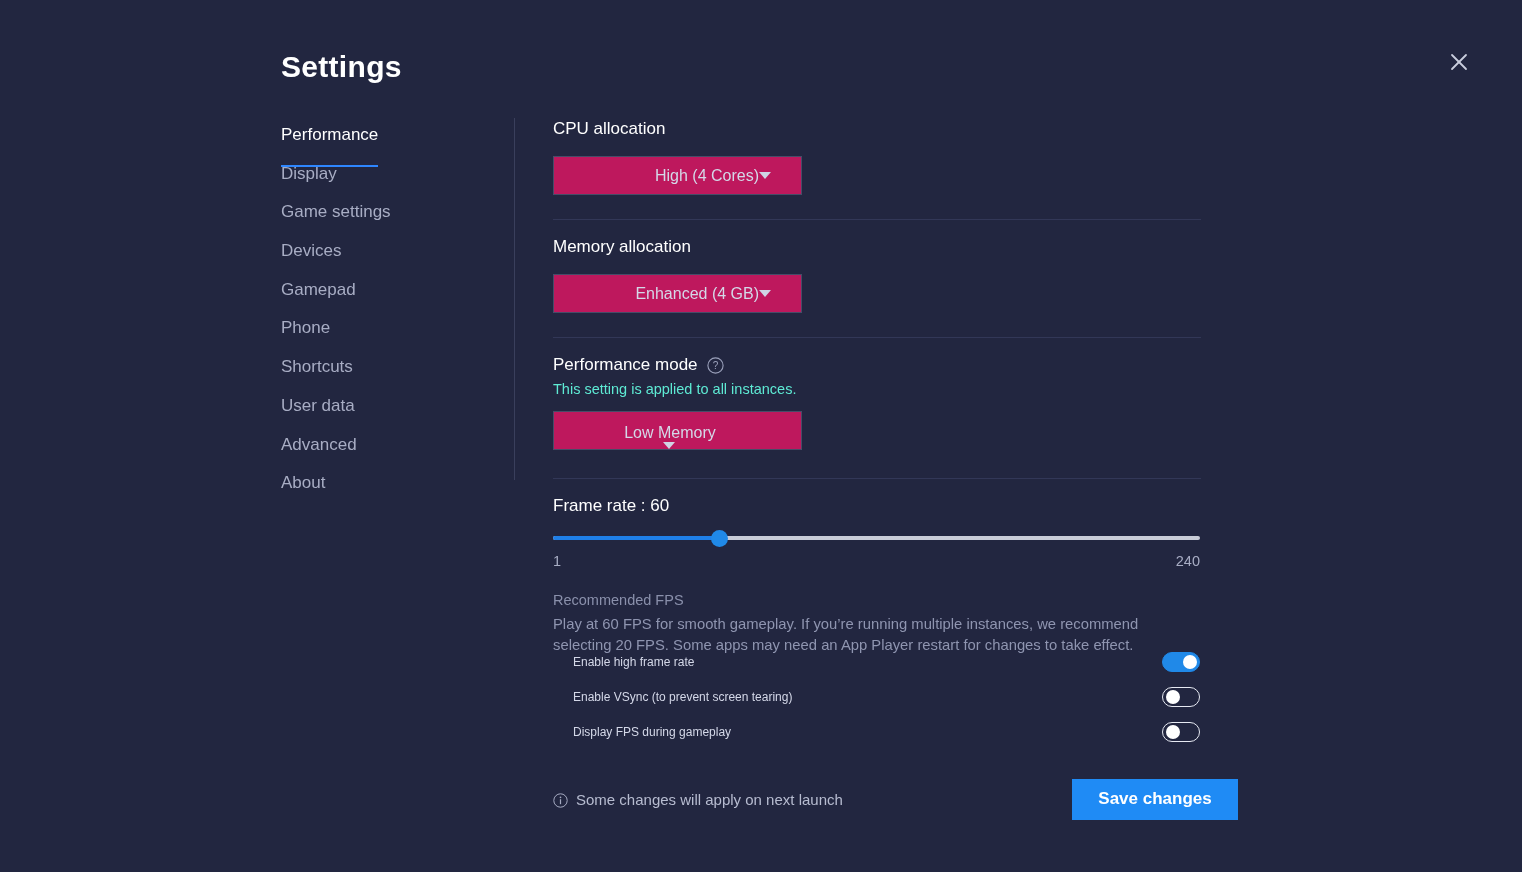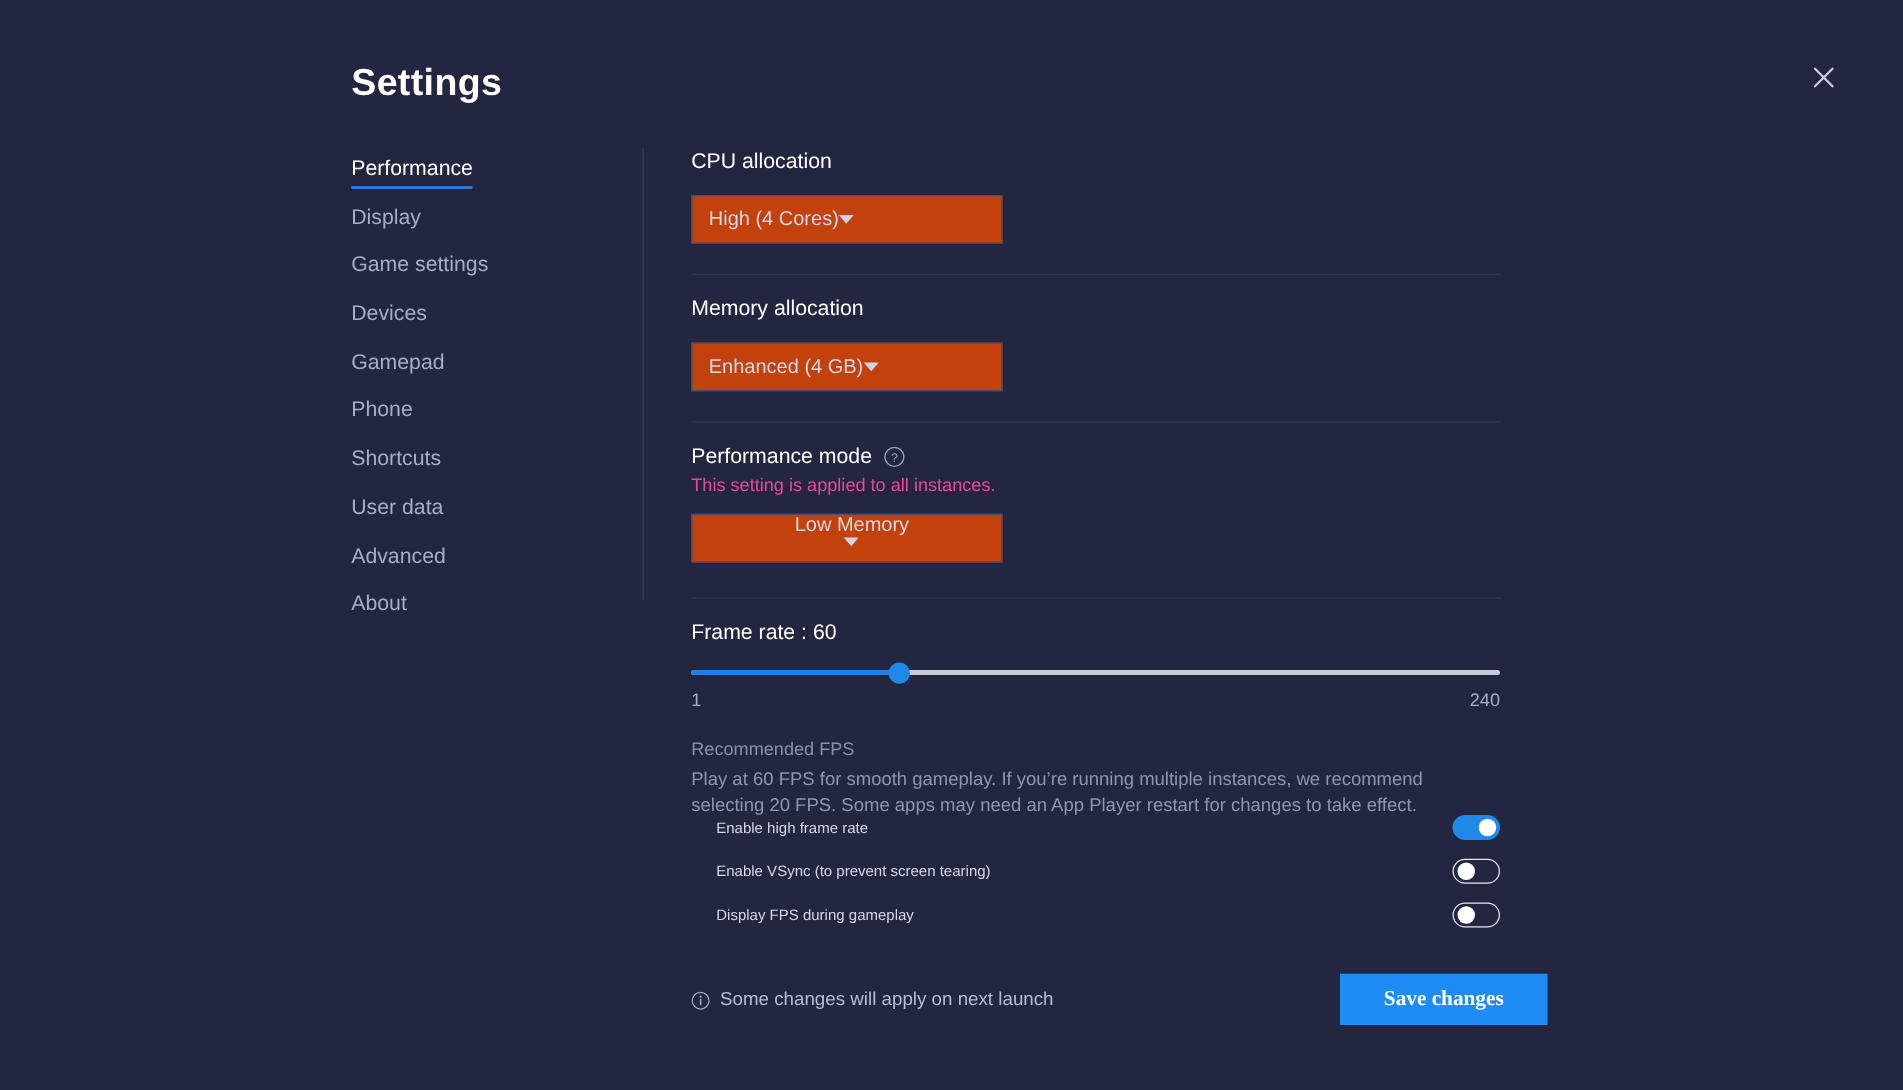--- a/index.html
+++ b/index.html
@@ -55,21 +55,21 @@
     height: 38.7px;
     display: flex;
     align-items: flex-start;
     font-size: 17px;
     color: #a8adc4;
     cursor: pointer;
     white-space: nowrap;
   }
   .nav-item .nav-label {
     display: inline-block;
-    padding-bottom: 4px;
+    padding-bottom: 20px;
   }
   .nav-item.active { color: #ffffff; }
   .nav-item.active .nav-label {
     border-bottom: 2px solid #2e86ff;
   }
 
   
   .v-divider {
     position: absolute;
     left: 514px;
@@ -92,34 +92,34 @@
     color: #ffffff;
     display: flex;
     align-items: center;
     gap: 9px;
   }
 
   .help-icon { display: block; }
 
   .sub-note {
     font-size: 14.5px;
-    color: #ec4899;
+    color: #5eead4;
     margin-top: 6px;
   }
 
   .select-box {
     margin-top: 17px;
     width: 249px;
     height: 39px;
-    background: #c2410c;
+    background: #be185d;
     border: 1px solid #474c68;
     display: flex;
     align-items: center;
-    justify-content: flex-start;
-    padding: 0 5px 0 13px;
+    justify-content: flex-end;
+    padding: 0 28px 0 13px;
     font-size: 16px;
     color: #d4d8e8;
     cursor: pointer;
   }
   .caret {
     width: 0; height: 0;
     border-left: 6px solid transparent;
     border-right: 6px solid transparent;
     border-top: 7px solid #cfd4e4;
     margin-right: 2px;
@@ -256,21 +256,21 @@
     height: 41px;
     background: #1f8bf5;
     color: #ffffff;
     font-size: 17px;
     font-weight: bold;
     border: none;
     display: flex;
     align-items: center;
     justify-content: center;
     cursor: pointer;
-    font-family: Liberation Serif, serif;
+    font-family: Liberation Sans, sans-serif;
   }
 </style>
 </head>
 <body>
 
 <div id="root">
 
   <div class="close-btn">
     <svg width="20" height="20" viewBox="0 0 20 20">
       <line x1="3" y1="3" x2="17" y2="17" stroke="#c9cddd" stroke-width="1.8" stroke-linecap="round"></line>

